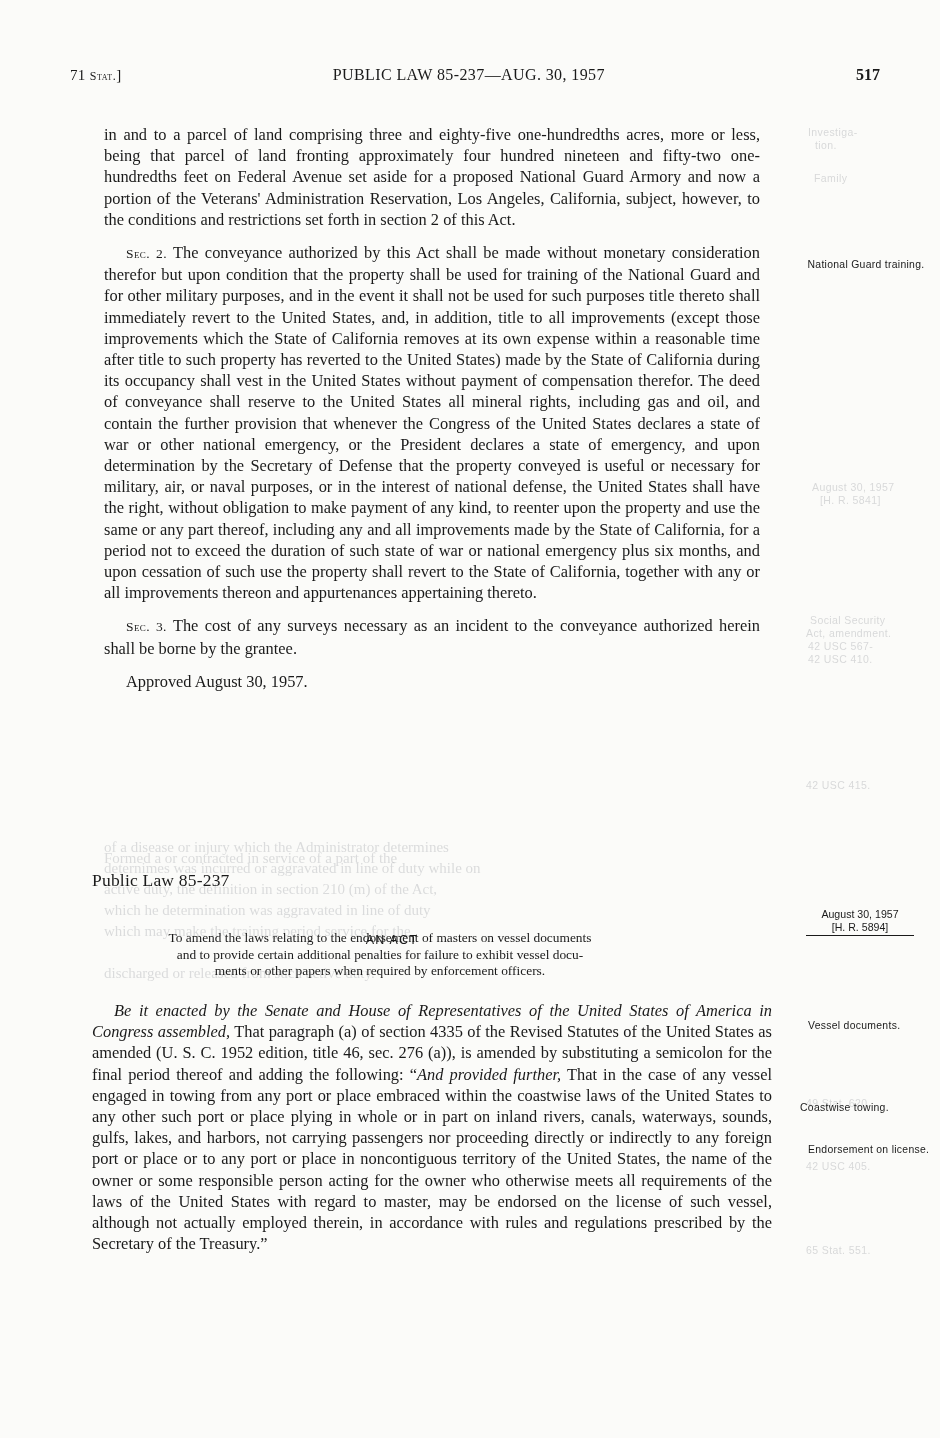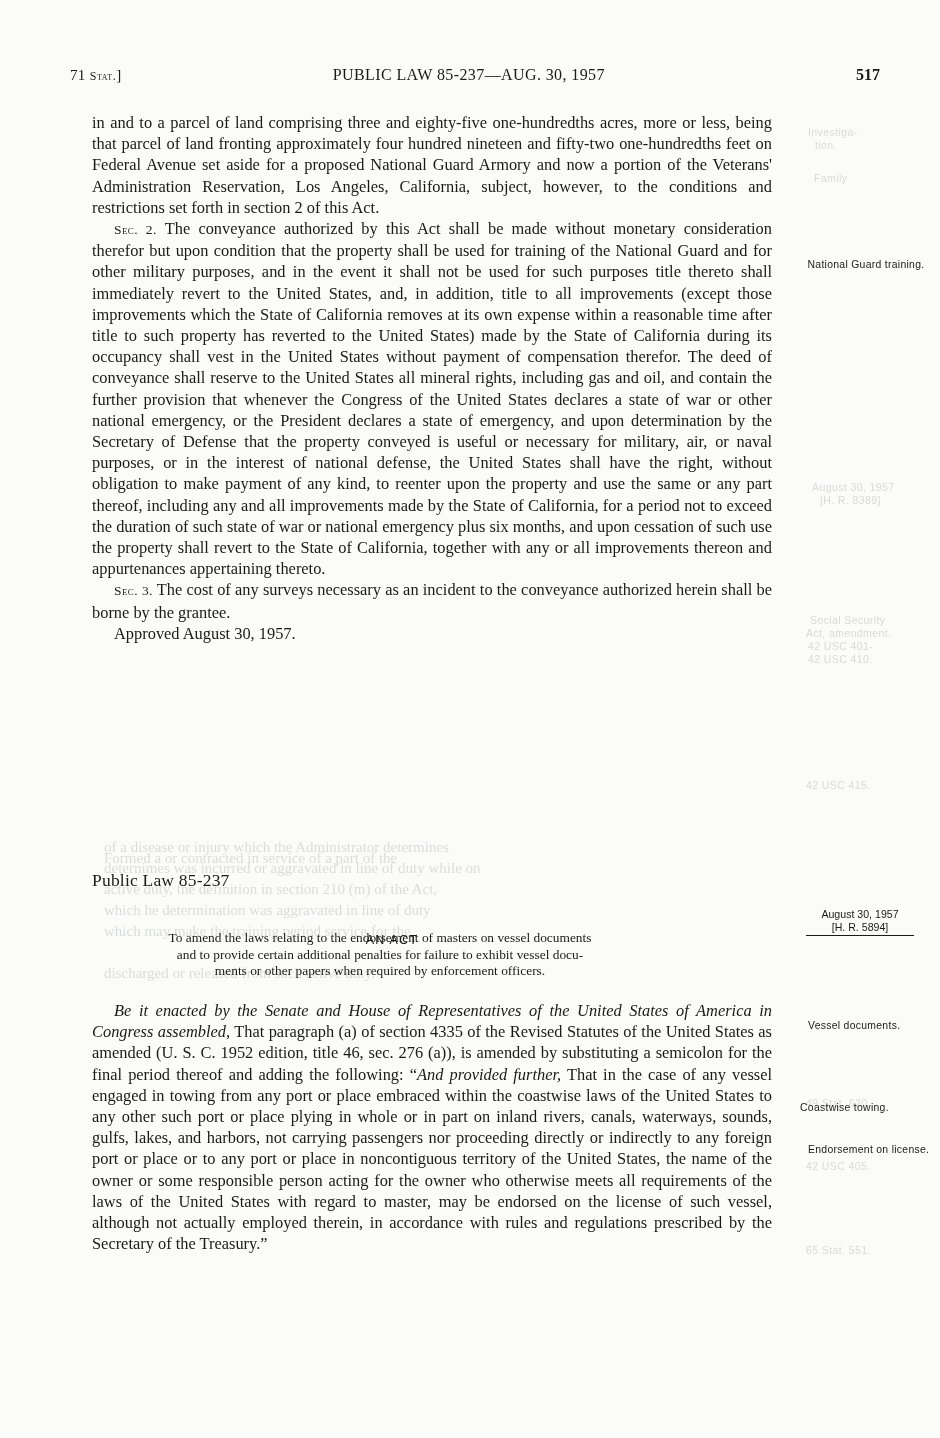--- a/index.html
+++ b/index.html
@@ -57,21 +57,21 @@
   .body-col {
     position: absolute;
     top: 112px;
     left: 92px;
     width: 680px;
     font-size: 16.4px;
     line-height: 21.2px;
     text-align: justify;
   }
   .body-col p {
-    margin: 0;
+    margin: 12px;
   }
   .indent {
     text-indent: 22px;
   }
   .sc {
     font-variant: small-caps;
     text-align: center;
   }
   .smallcap-sec {
     font-size: 13.5px;
@@ -166,24 +166,24 @@
 </style>
 </head>
 <body>
 
 <div class="page">
 
   <div class="ghost" style="top:126px;left:808px;">Investiga-</div>
   <div class="ghost" style="top:139px;left:815px;">tion.</div>
   <div class="ghost" style="top:172px;left:814px;">Family</div>
   <div class="ghost" style="top:481px;left:812px;">August 30, 1957</div>
-  <div class="ghost" style="top:494px;left:820px;">[H. R. 8389]</div>
+  <div class="ghost" style="top:494px;left:820px;">[H. R. 5841]</div>
   <div class="ghost" style="top:614px;left:810px;">Social Security</div>
   <div class="ghost" style="top:627px;left:806px;">Act, amendment.</div>
-  <div class="ghost" style="top:640px;left:808px;">42 USC 401-</div>
+  <div class="ghost" style="top:640px;left:808px;">42 USC 567-</div>
   <div class="ghost" style="top:653px;left:808px;">42 USC 410.</div>
   <div class="ghost" style="top:779px;left:806px;">42 USC 415.</div>
   <div class="ghost" style="top:1097px;left:806px;">49 Stat. 620.</div>
   <div class="ghost" style="top:1160px;left:806px;">42 USC 405.</div>
   <div class="ghost" style="top:1244px;left:806px;">65 Stat. 551.</div>
 
   <div class="ghost-serif" style="top:816px;left:104px;width:660px;margin-top:32px;">Formed  a  or  contracted  in  service  of  a  part  of  the</div>
   <div class="ghost-serif" style="top:837px;left:104px;width:660px;">of a disease or injury which the Administrator determines</div>
   <div class="ghost-serif" style="top:858px;left:104px;width:660px;">deternimes  was  incurred  or  aggravated  in  line  of  duty  while  on</div>
   <div class="ghost-serif" style="top:879px;left:104px;width:660px;">active duty,  the  definition  in  section  210  (m)  of  the  Act,</div>

